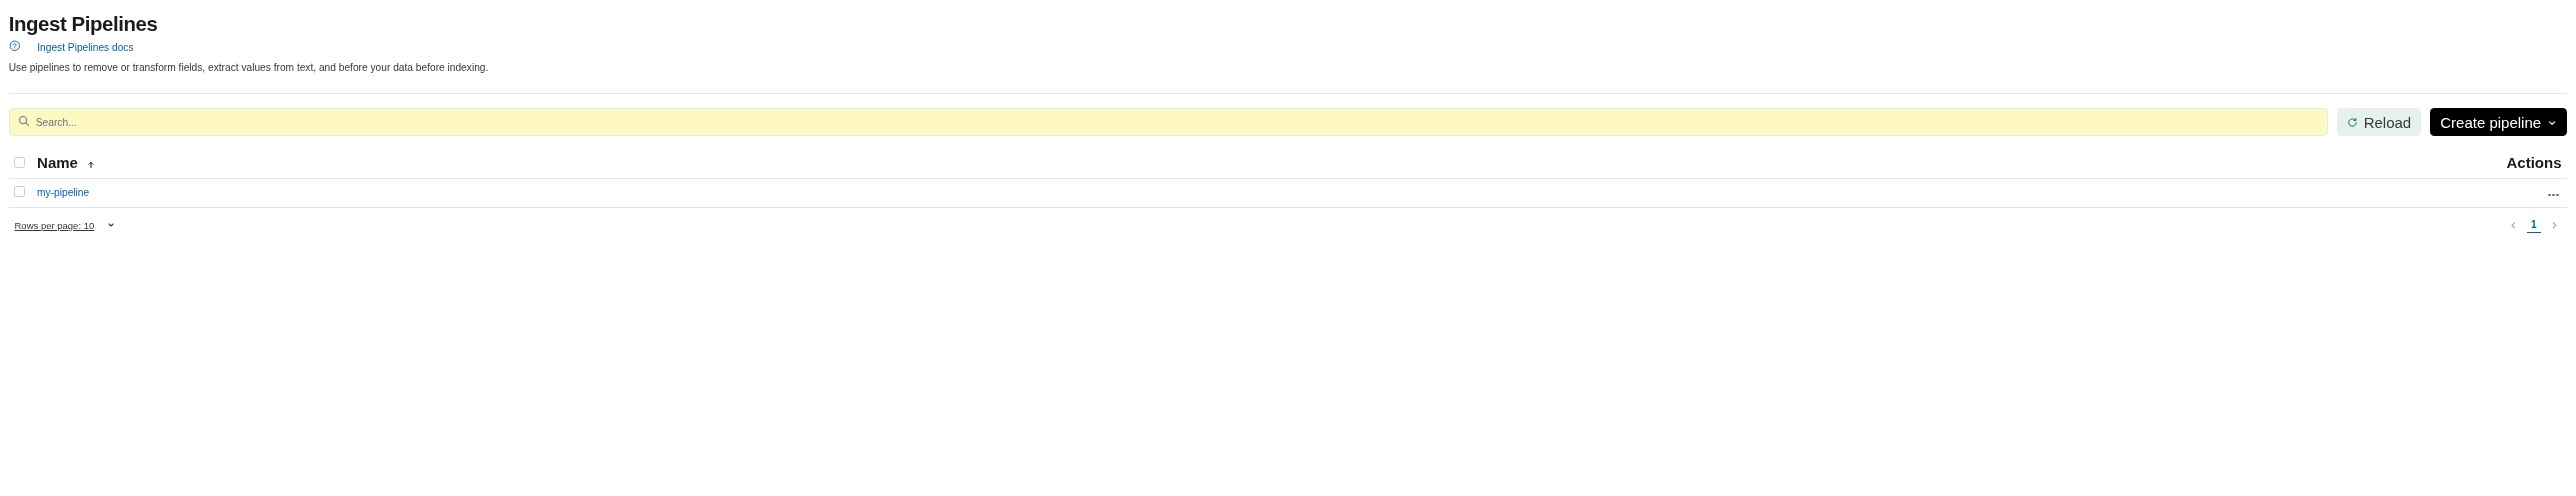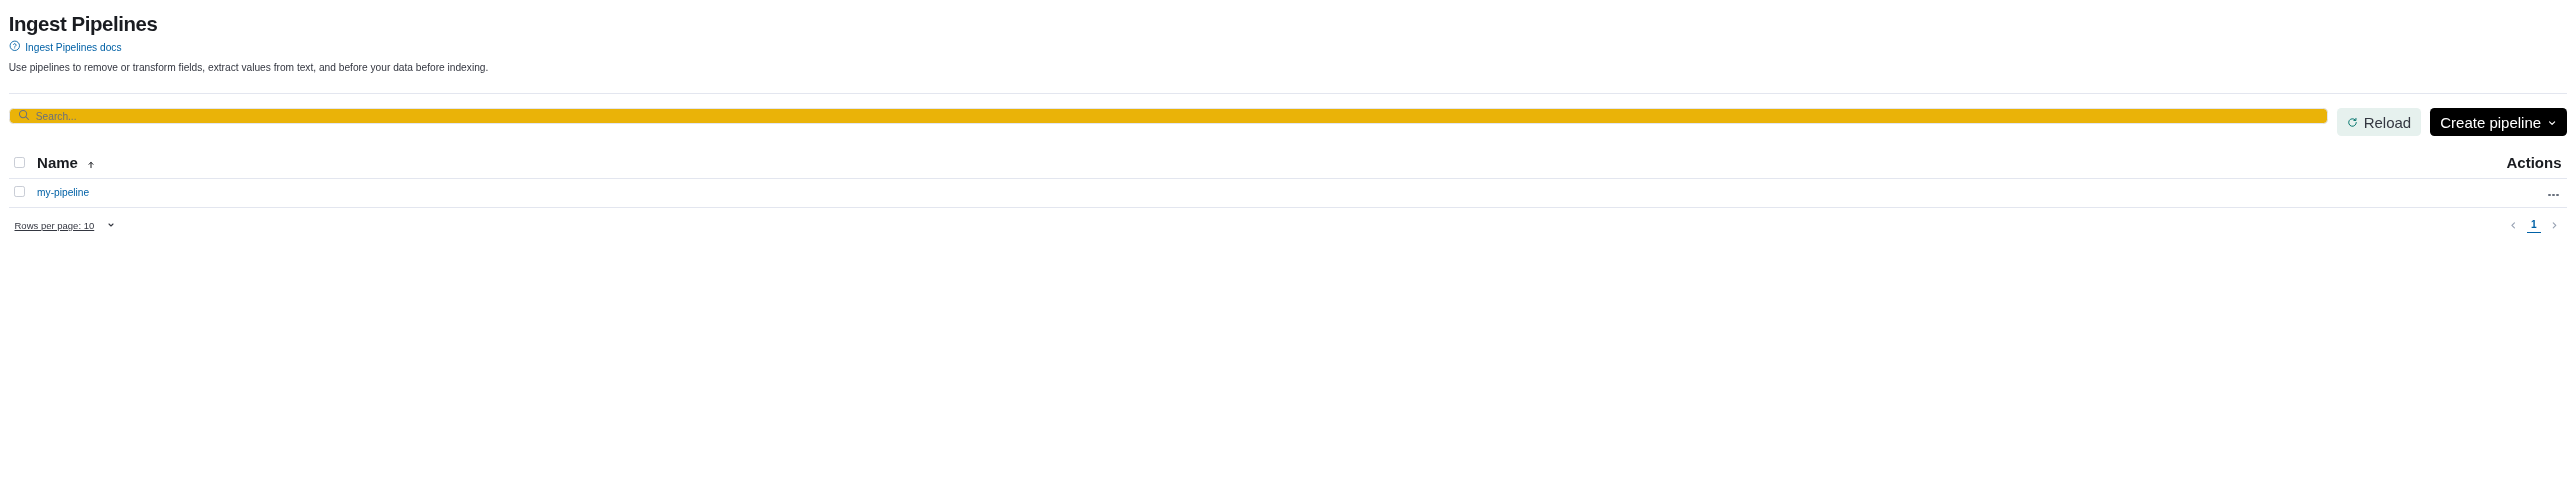--- a/index.html
+++ b/index.html
@@ -20,21 +20,21 @@
   .page-title {
     font-size: 20.4px;
     font-weight: 700;
     line-height: 1.2;
     letter-spacing: -0.02em;
     color: #1a1c21;
   }
   .docs-link {
     display: inline-flex;
     align-items: center;
-    gap: 5px;
+    gap: 17px;
     color: #0061a6;
     text-decoration: none;
     font-size: 10.2px;
     font-weight: 400;
     margin-top: 4.4px;
   }
   .docs-link svg { width: 11.6px; height: 11.6px; }
   .page-description {
     color: #343741;
     font-size: 10.2px;
@@ -49,25 +49,25 @@
   .toolbar {
     display: flex;
     gap: 8.7px;
     align-items: stretch;
     margin-bottom: 11.6px;
   }
   .search-wrap {
     flex: 1;
     display: flex;
     align-items: center;
-    background: #eab308;
+    background: #fef9c3;
     border: 0.7px solid #e3e6ef;
     border-radius: 4.4px;
     padding: 0 8.7px;
-    height: 16px;
+    height: 28px;
   }
   .search-wrap svg { width: 11.6px; height: 11.6px; color: #69707d; flex-shrink: 0; }
   .search-input {
     flex: 1;
     border: none;
     background: transparent;
     outline: none;
     font-size: 10.2px;
     padding: 0 5.8px;
     color: #343741;

